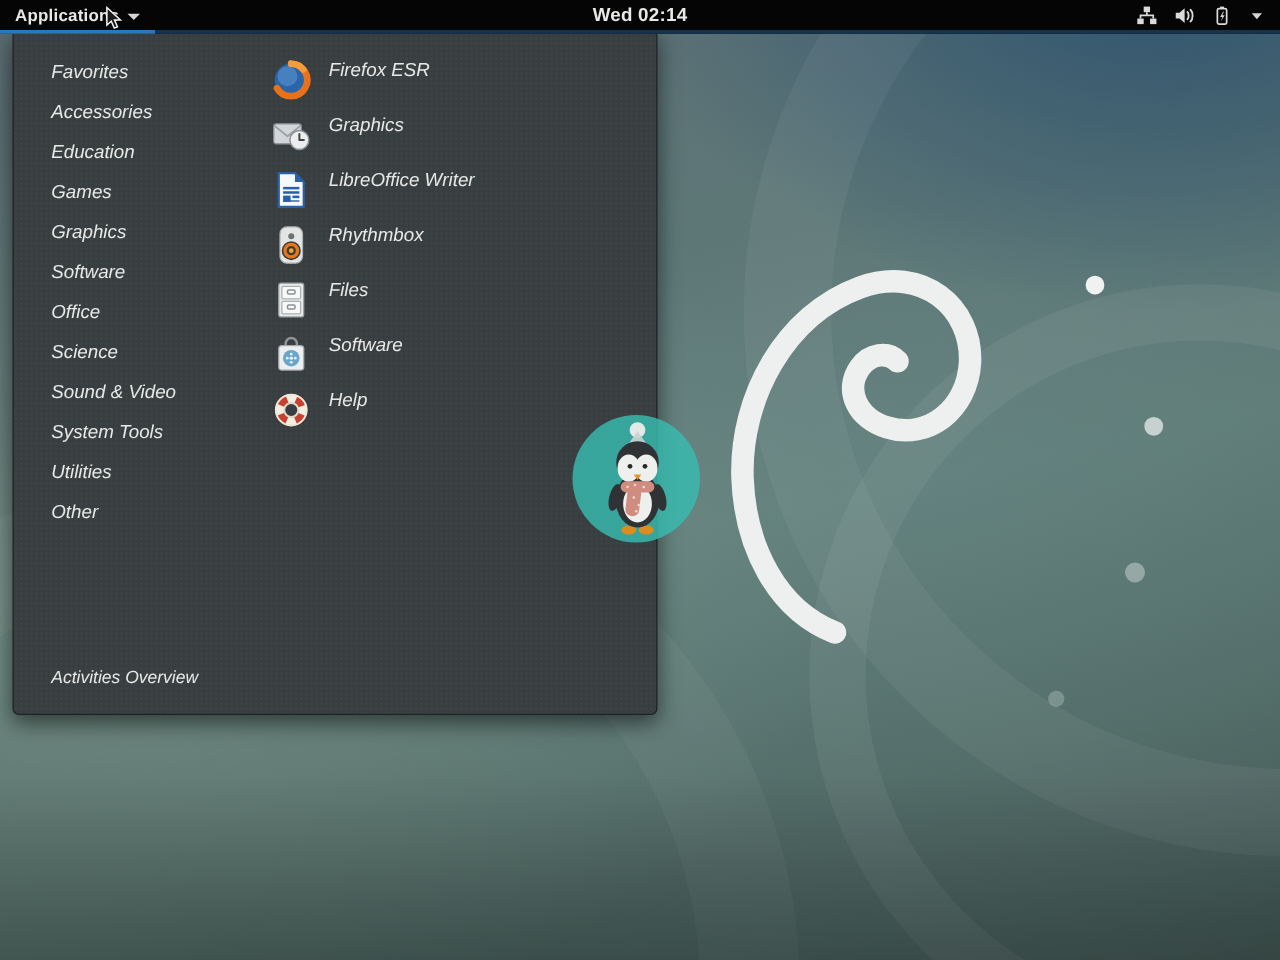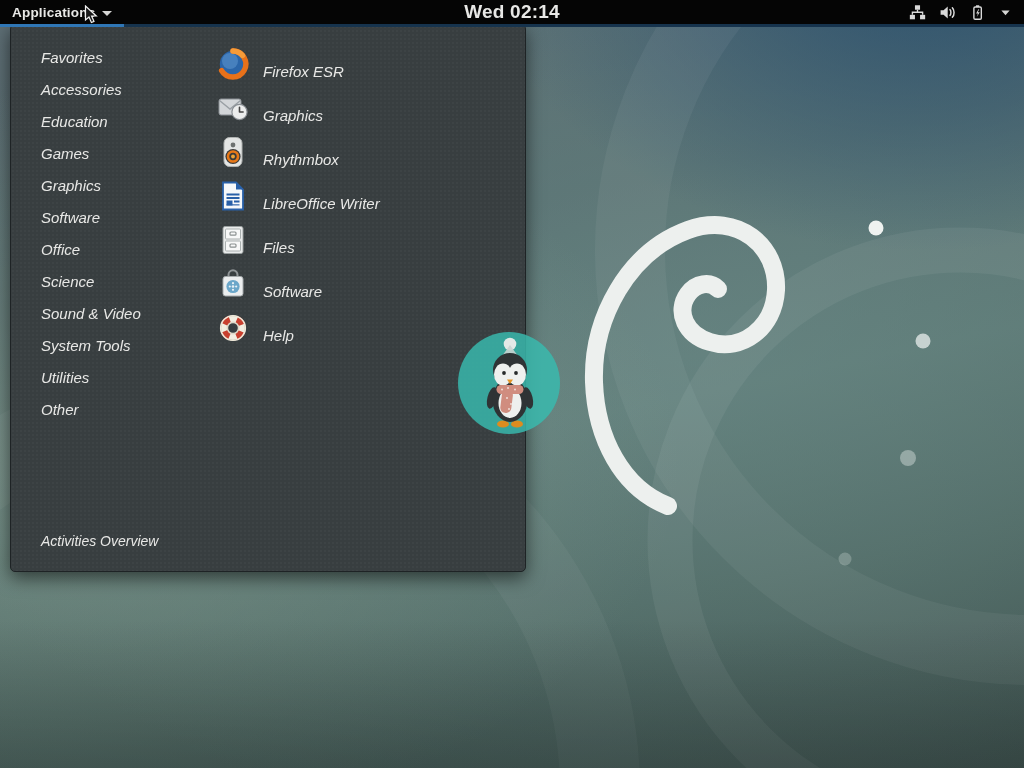--- a/index.html
+++ b/index.html
@@ -25,21 +25,21 @@
   .app-underline { position:absolute; left:0; bottom:0; width:124px; height:3px; background:#2f76b5; z-index:2; }
   .apps-btn {
     position:absolute; left:0; top:0; height:24px; padding:0 12px;
     display:flex; align-items:center; gap:7px; cursor:default;
     font-size:13.5px; font-weight:700; letter-spacing:0.2px;
   }
   .caret-down { width:0; height:0; border-left:5px solid transparent; border-right:5px solid transparent; border-top:5px solid #d6d6d4; margin-top:2px; }
   .clock {
     position:absolute; left:0; right:0; top:0; height:24px;
     display:flex; align-items:center; justify-content:center;
-    font-size:19px; font-weight:700; letter-spacing:0.2px;
+    font-size:15px; font-weight:700; letter-spacing:0.2px;
   }
   .tray { position:absolute; right:6px; top:0; height:24px; display:flex; align-items:center; gap:13px; padding:0 6px; }
   .tray svg { display:block; }
 
   
   .menu {
     position:absolute; left:10px; top:24px; width:516px; height:548px; z-index:20;
     background:#383e40;
     background-image:radial-gradient(rgba(255,255,255,0.028) 1px, transparent 1.3px);
     background-size:4px 4px;
@@ -53,21 +53,21 @@
     border-left:11px solid transparent; border-right:11px solid transparent;
     border-bottom:11px solid #383e40;
   }
   .categories { position:absolute; left:30px; top:22px; list-style:none; }
   .categories li {
     height:21px; line-height:21px; margin-bottom:11px;
     font-size:15px; cursor:default; white-space:nowrap;
   }
   .activities { position:absolute; left:30px; top:506px; height:21px; line-height:21px; font-size:14px; cursor:default; }
   .apps { position:absolute; left:206px; top:23px; display:flex; flex-direction:column; gap:12px; }
-  .app-row { display:flex; align-items:flex-end; gap:14px; height:32px; cursor:default; }
+  .app-row { display:flex; align-items:flex-start; gap:14px; height:32px; cursor:default; }
   .app-row .app-icon { width:32px; height:32px; flex:0 0 32px; }
   .app-row .app-label { font-size:15px; white-space:nowrap; }
 
   
   .avatar {
     position:absolute; left:458px; top:332px; width:102px; height:102px;
     border-radius:50%; background:rgba(56,186,174,0.83); z-index:30;
   }
   .avatar svg { position:absolute; left:20px; top:4px; }
 
@@ -184,43 +184,43 @@
           <circle cx="22.5" cy="20" r="7.6" fill="#eceded" stroke="#8a8f94" stroke-width="1.2"></circle>
           <path d="M22.5 20V15.2 M22.5 20h3.6" stroke="#444" stroke-width="1.6" stroke-linecap="round"></path>
         </svg>
       </span>
       <span class="app-label">Graphics</span>
     </div>
 
     <div class="app-row">
       <span class="app-icon">
         <svg width="32" height="32" viewBox="0 0 32 32">
-          <rect x="7" y="1.5" width="18" height="29" rx="5.5" fill="#e3e5e4" stroke="#b0b3b2"></rect>
-          <circle cx="16" cy="9" r="2.4" fill="#6d7170"></circle>
-          <circle cx="16" cy="20.5" r="7.6" fill="#3b3b3b"></circle>
-          <circle cx="16" cy="20.5" r="5" fill="none" stroke="#e87817" stroke-width="2.6"></circle>
-          <circle cx="16" cy="20.5" r="1.9" fill="#f0a437"></circle>
-        </svg>
-      </span>
-      <span class="app-label">Rhythmbox</span>
-    </div>
-
-    <div class="app-row">
-      <span class="app-icon">
-        <svg width="32" height="32" viewBox="0 0 32 32">
           <path d="M6 2.5h13l7 7v20H6z" fill="#f6f8fa" stroke="#2960a8" stroke-width="1.8"></path>
           <path d="M19 2.5l7 7h-7z" fill="#2960a8"></path>
           <rect x="9.5" y="13.5" width="13" height="2" fill="#2960a8"></rect>
           <rect x="9.5" y="17" width="13" height="2" fill="#2960a8"></rect>
           <rect x="9.5" y="20.5" width="6" height="5" fill="#2960a8"></rect>
           <rect x="17" y="20.5" width="5.5" height="2" fill="#2960a8"></rect>
           <rect x="9.5" y="24" width="13" height="1.6" fill="#2960a8" opacity="0.7"></rect>
         </svg>
       </span>
       <span class="app-label">LibreOffice Writer</span>
+    </div>
+
+    <div class="app-row">
+      <span class="app-icon">
+        <svg width="32" height="32" viewBox="0 0 32 32">
+          <rect x="7" y="1.5" width="18" height="29" rx="5.5" fill="#e3e5e4" stroke="#b0b3b2"></rect>
+          <circle cx="16" cy="9" r="2.4" fill="#6d7170"></circle>
+          <circle cx="16" cy="20.5" r="7.6" fill="#3b3b3b"></circle>
+          <circle cx="16" cy="20.5" r="5" fill="none" stroke="#e87817" stroke-width="2.6"></circle>
+          <circle cx="16" cy="20.5" r="1.9" fill="#f0a437"></circle>
+        </svg>
+      </span>
+      <span class="app-label">Rhythmbox</span>
     </div>
 
     <div class="app-row">
       <span class="app-icon">
         <svg width="32" height="32" viewBox="0 0 32 32">
           <rect x="6" y="2.5" width="20" height="27" rx="2" fill="#e9ebeb" stroke="#9aa0a0"></rect>
           <rect x="8.5" y="5" width="15" height="10" rx="1" fill="#f7f8f8" stroke="#aab0b0"></rect>
           <rect x="13" y="8" width="6" height="3.2" rx="1" fill="none" stroke="#8a9090" stroke-width="1.2"></rect>
           <rect x="8.5" y="17" width="15" height="10" rx="1" fill="#f7f8f8" stroke="#aab0b0"></rect>
           <rect x="13" y="20" width="6" height="3.2" rx="1" fill="none" stroke="#8a9090" stroke-width="1.2"></rect>

